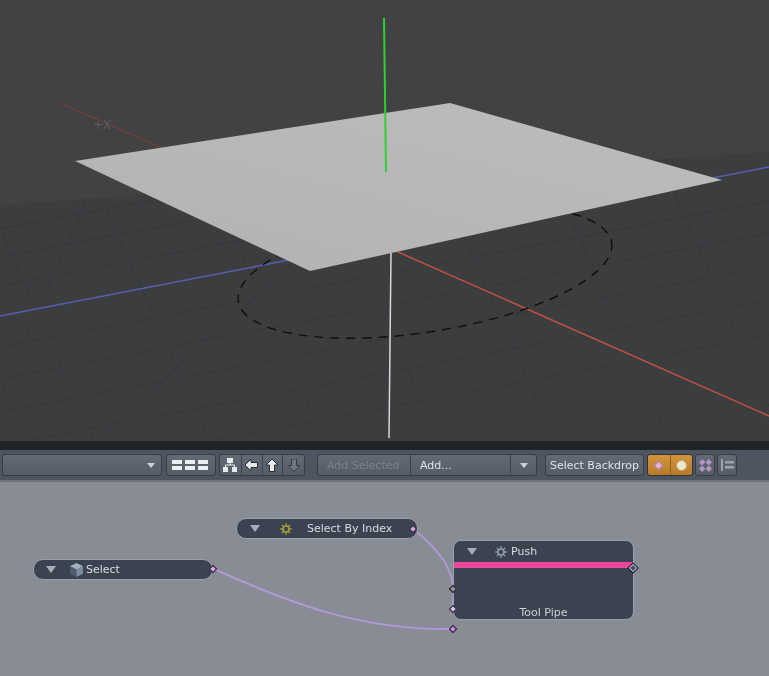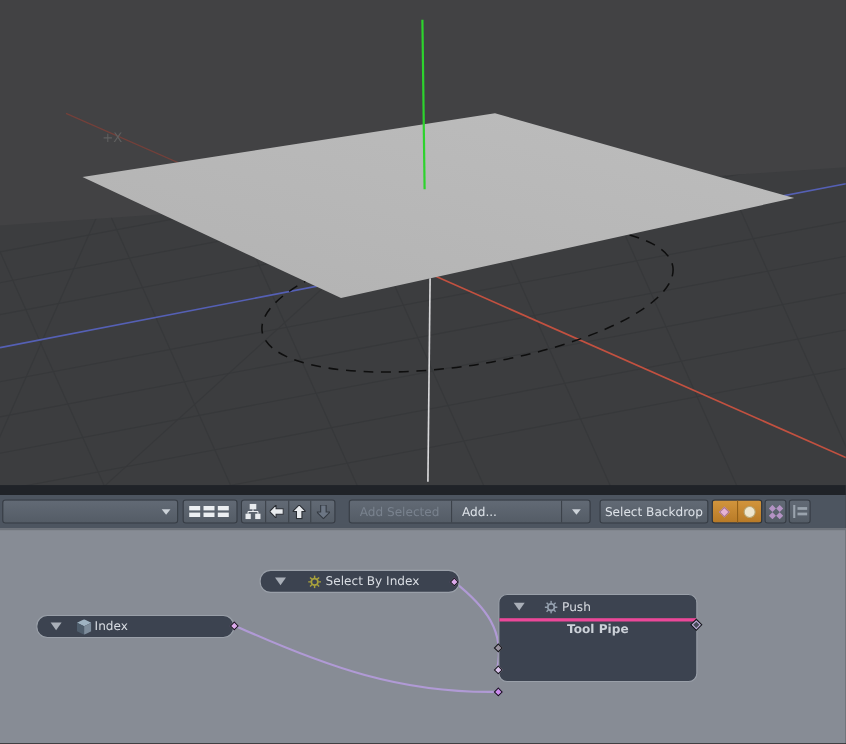--- a/index.html
+++ b/index.html
@@ -56,22 +56,22 @@
   .tri-down{width:0;height:0;border-left:5px solid transparent;border-right:5px solid transparent;border-top:7px solid #a9afb8;}
   .tri-right{width:0;height:0;border-top:4px solid transparent;border-bottom:4px solid transparent;border-left:6px solid #8a93a0;}
   .diamond{
     position:absolute;width:6px;height:6px;border:1.5px solid #16181c;
     transform:translate(-50%,-50%) rotate(45deg);z-index:5;
   }
   .node-label{white-space:nowrap;}
   #node-push{flex-direction:column;align-items:stretch;border-radius:8px;padding:0;}
   .push-header{height:21px;display:flex;align-items:center;}
   .push-row{
-    flex:1;position:relative;display:flex;align-items:flex-start;justify-content:center;
-    border-top:3px solid #ec4899;color:#ccd1d8;font-weight:bold;
+    flex:1;position:relative;display:flex;align-items:flex-end;justify-content:center;
+    border-top:6px solid #ec4899;color:#ccd1d8;
   }
   .push-row .tri-right{position:absolute;left:15px;}
 </style>
 </head>
 <body>
 
 <div id="app">
 
   <svg id="viewport" width="769" height="450" viewBox="0 0 769 450">
     <defs>
@@ -237,32 +237,32 @@
           <line x1="6" y1="0.2" x2="6" y2="2.6"></line>
             <line x1="6" y1="9.4" x2="6" y2="11.8"></line>
           <line x1="0.2" y1="6" x2="2.6" y2="6"></line>
             <line x1="9.4" y1="6" x2="11.8" y2="6"></line>
           <line x1="1.9" y1="1.9" x2="3.6" y2="3.6"></line>
             <line x1="8.4" y1="8.4" x2="10.1" y2="10.1"></line>
           <line x1="10.1" y1="1.9" x2="8.4" y2="3.6"></line>
             <line x1="3.6" y1="8.4" x2="1.9" y2="10.1"></line>
         </g>
       </svg>
-      <span class="node-label" style="margin-left:4px">Select By Index</span>
+      <span class="node-label" style="margin-left:15px">Select By Index</span>
     </div>
     <span class="diamond" style="left:413px;top:47px;background:#dca8ea"></span>
 
     <div class="node pill" style="left:33px;top:77px;width:180px;">
       <span class="tri-down" style="margin-left:12px"></span>
       <svg width="13" height="14" viewBox="0 0 13 14" style="margin-left:14px">
         <polygon points="6.5,0 13,3.2 6.5,6.4 0,3.2" fill="#9fb3c2"></polygon>
         <polygon points="0,3.2 6.5,6.4 6.5,14 0,10.8" fill="#4e5d6c"></polygon>
         <polygon points="6.5,6.4 13,3.2 13,10.8 6.5,14" fill="#7d8c9b"></polygon>
       </svg>
-      <span class="node-label" style="margin-left:3px">Index</span>
+      <span class="node-label" style="margin-left:3px">Select</span>
     </div>
     <span class="diamond" style="left:213px;top:87px;background:#dca8ea"></span>
 
     <div class="node" id="node-push" style="left:453px;top:58px;width:181px;height:80px;">
       <div class="push-header">
         <span class="tri-down" style="margin-left:13px"></span>
         <svg width="12" height="12" viewBox="0 0 12 12" style="margin-left:18px">
           <circle cx="6" cy="6" r="3" fill="none" stroke="#94a0ae" stroke-width="1.6"></circle>
           <g stroke="#94a0ae" stroke-width="1.3">
             <line x1="6" y1="0.2" x2="6" y2="2.6"></line>

